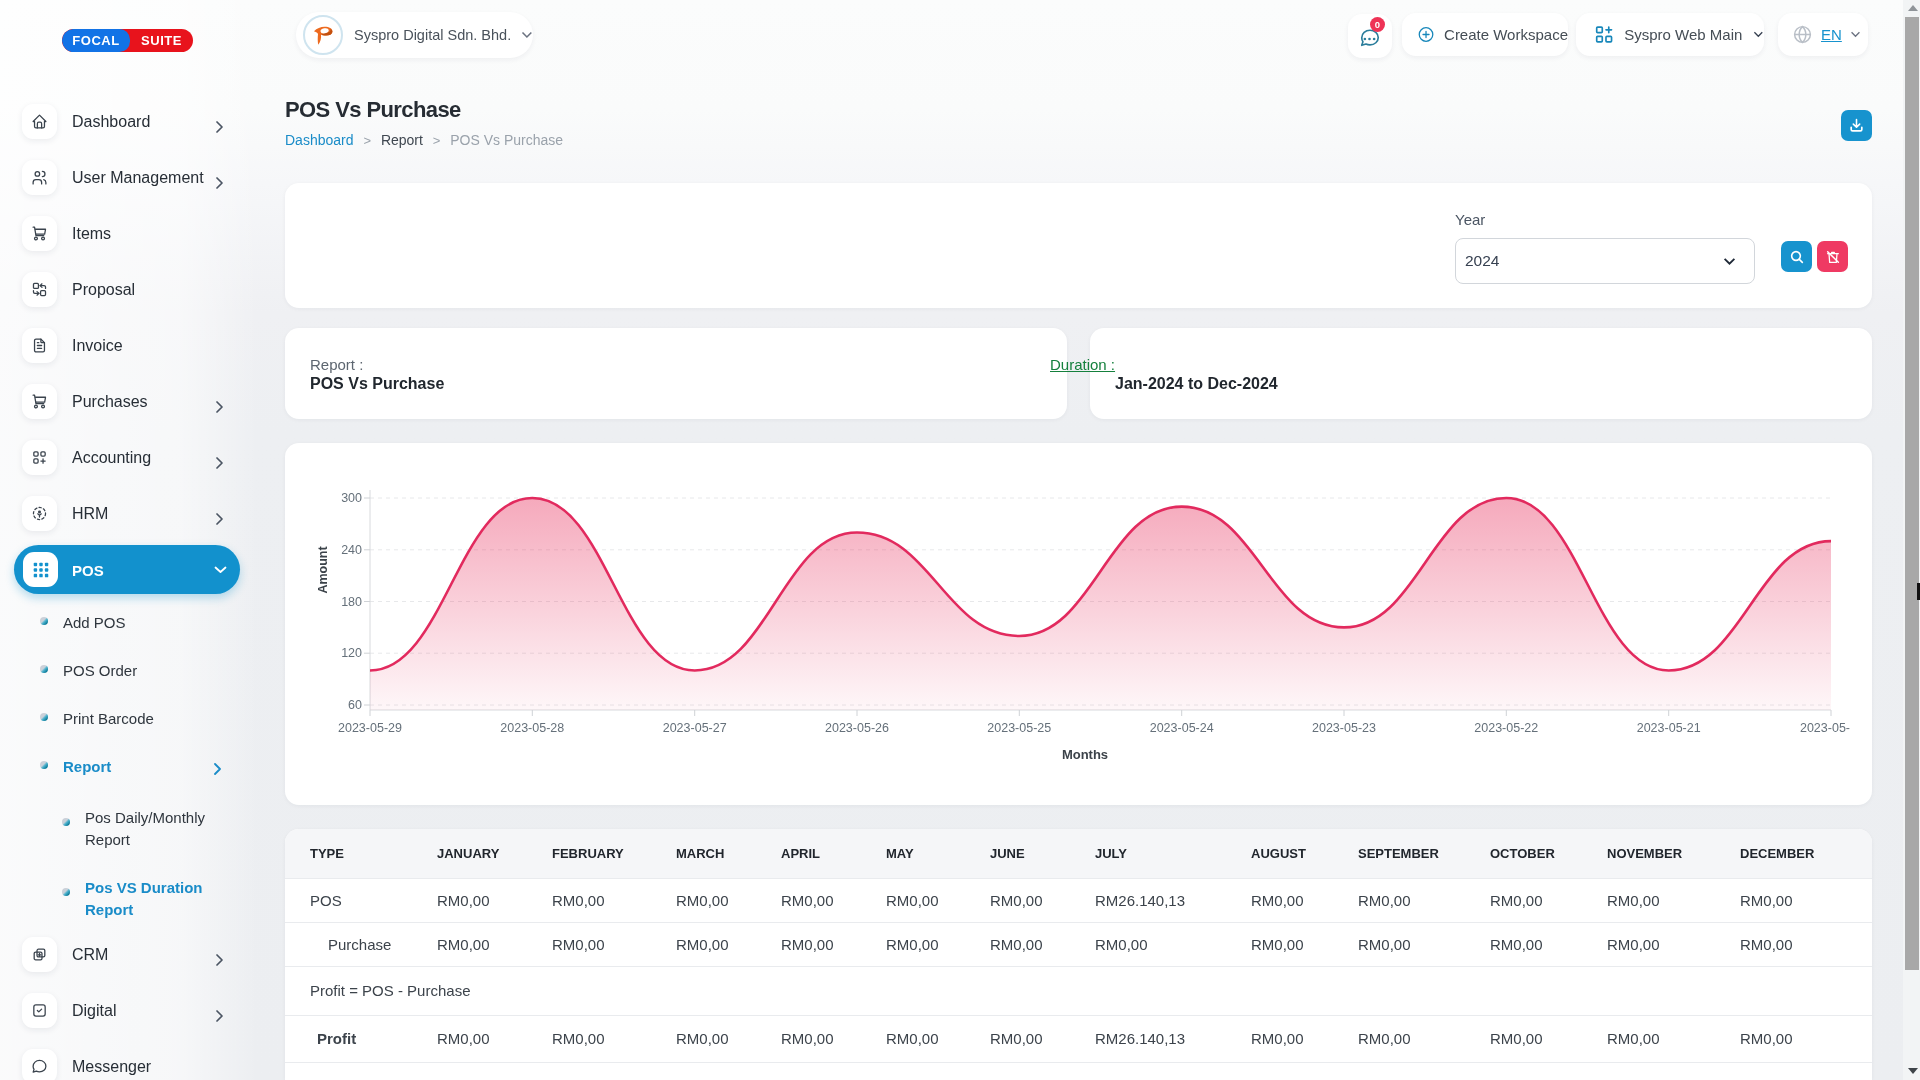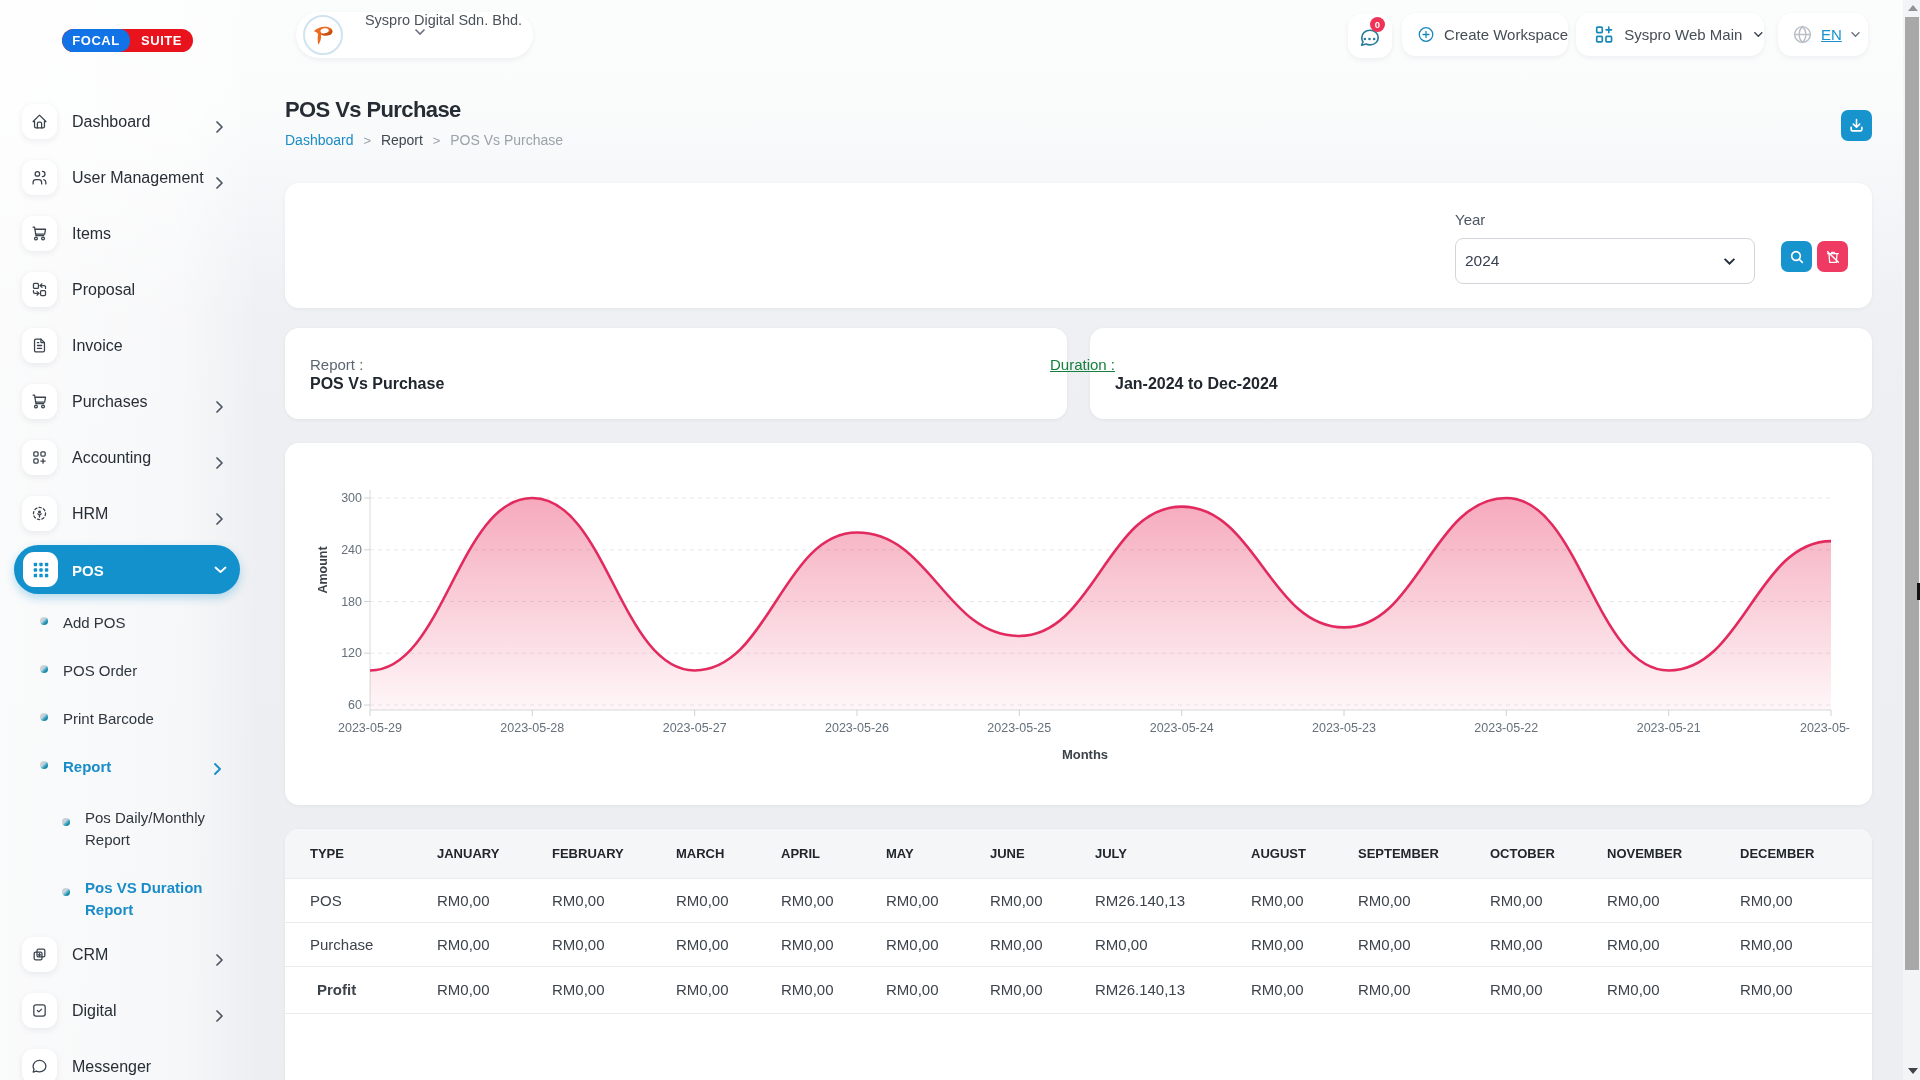--- a/index.html
+++ b/index.html
@@ -207,21 +207,21 @@
     <path d="M1 1 L6 6 L1 11" fill="none" stroke="#4b5563" stroke-width="1.7" stroke-linecap="round" stroke-linejoin="round"></path>
   </svg>
 
 <div class="iconbox" style="top:1049px;">
     <svg width="23" height="23" viewBox="0 0 24 24" fill="none" stroke="#3a434d" stroke-width="1.8" stroke-linecap="round" stroke-linejoin="round">
       <path d="M3 20l1.3-3.9C3.5 14.9 3 13.3 3 11.6 3 7 7 3.5 12 3.5s9 3.5 9 8-4 8-9 8c-1.6 0-3.1-.3-4.4-1L3 20z"></path>
     </svg>
   </div>
 <div class="mitem" style="top:1058px;">Messenger</div>
 
-<div class="pill" style="left:296px; top:12px; width:237px; height:46px; border-radius:23px;flex-direction:column;">
+<div class="pill" style="left:296px; top:12px; width:237px; height:46px; border-radius:23px;">
   <div style="position:absolute; left:7px; top:3px; width:40px; height:40px; border-radius:50%; border:2px solid #cfe4ef; display:flex; align-items:center; justify-content:center;">
     <svg width="27" height="27" viewBox="0 0 24 24">
       <path d="M3.5 8.2 C6.5 5.2 10.5 3.8 14.5 4.3 C18.2 4.8 20.3 6.6 19.9 8.9 C19.5 11.2 16.6 12.4 13.1 12 C11.9 11.9 10.7 11.5 9.8 11 C10.1 14.3 9.4 17.5 7.3 20.3 C6.8 17.2 6.7 14 7.1 10.9 C7.2 9.9 6.0 8.9 3.5 8.2 Z" fill="#ed6a1f"></path>
       <path d="M9.8 11 C12.2 9.4 14.4 9.7 16.2 9.1 C18 8.5 18.7 7.3 17.9 5.9 C19.3 6.6 20.1 7.7 19.9 8.9 C19.5 11.2 16.6 12.4 13.1 12 C11.9 11.9 10.7 11.5 9.8 11 Z" fill="#c2500f"></path>
       <ellipse cx="13" cy="7.8" rx="3.7" ry="2.2" fill="#fff" transform="rotate(-10 13 7.8)"></ellipse>
     </svg>
   </div>
   <span style="margin-left:58px; font-size:14.5px; color:#4a525b;">Syspro Digital Sdn. Bhd.</span>
   <svg width="12" height="8" viewBox="0 0 12 8" style="margin-left:10px;">
       <path d="M1.5 1.5 L6 6 L10.5 1.5" fill="none" stroke="#6b7280" stroke-width="1.6"></path>
@@ -423,33 +423,36 @@
           <td>RM0,00</td>
           <td>RM0,00</td>
           <td>RM26.140,13</td>
           <td>RM0,00</td>
           <td>RM0,00</td>
           <td>RM0,00</td>
           <td>RM0,00</td>
           <td>RM0,00</td>
         </tr>
     <tr>
-          <td style="padding-left:25px;">Purchase</td>
-          <td>RM0,00</td>
-          <td>RM0,00</td>
-          <td>RM0,00</td>
-          <td>RM0,00</td>
-          <td>RM0,00</td>
-          <td>RM0,00</td>
-          <td>RM0,00</td>
-          <td>RM0,00</td>
-          <td>RM0,00</td>
-          <td>RM0,00</td>
-          <td>RM0,00</td>
-          <td>RM0,00</td>
+          <td style="padding-left:43px;">Purchase</td>
+          <td>RM0,00</td>
+          <td>RM0,00</td>
+          <td>RM0,00</td>
+          <td>RM0,00</td>
+          <td>RM0,00</td>
+          <td>RM0,00</td>
+          <td>RM0,00</td>
+          <td>RM0,00</td>
+          <td>RM0,00</td>
+          <td>RM0,00</td>
+          <td>RM0,00</td>
+          <td>RM0,00</td>
+        </tr>
+    <tr>
+          <td colspan="13" style="padding-left:25px; height:49px;">Profit = POS - Purchase</td>
         </tr>
     <tr>
           <td style="padding-left:32px; font-weight:700; height:47px;">Profit</td>
           <td>RM0,00</td>
           <td>RM0,00</td>
           <td>RM0,00</td>
           <td>RM0,00</td>
           <td>RM0,00</td>
           <td>RM0,00</td>
           <td>RM26.140,13</td>

